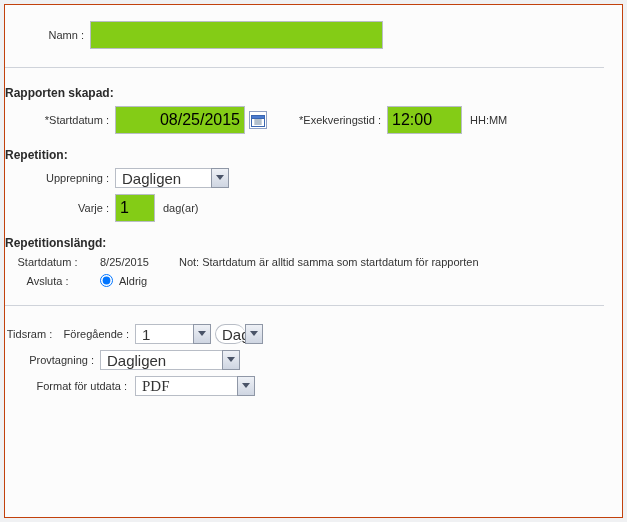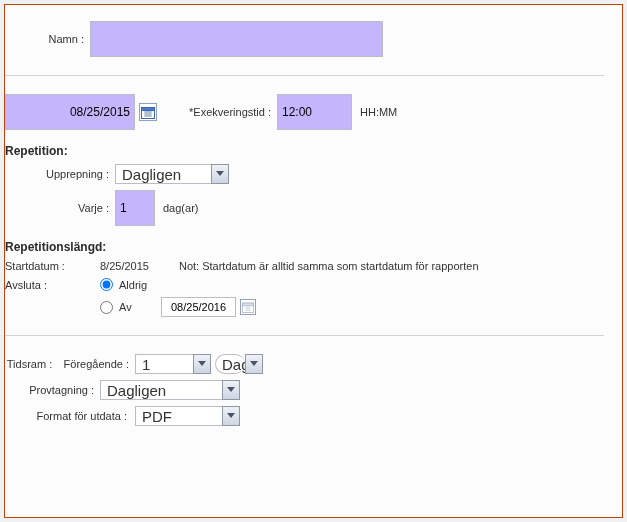--- a/index.html
+++ b/index.html
@@ -27,24 +27,24 @@
   .label {
     text-align: right;
     padding-right: 6px;
     display: inline-block;
   }
   .label-col-1 { width: 85px; }
   .label-col-2 { width: 110px; }
   .label-exec { width: 90px; text-align: right; padding-right:6px; }
   input[type="text"].tfield {
     border: 1px solid #b8bdc6;
-    background: #c4b5fd;
-    height: 36px;
+    background: #84cc16;
+    height: 28px;
     padding: 2px 4px;
-    font-size: 12px;
+    font-size: 16px;
   }
   .wide293 { width: 293px; }
   .date-input { width: 130px; text-align: right; padding-right: 6px; }
   .small-num { width: 40px; text-align: left; padding-left:4px; }
   .exec-input { width: 75px; }
   .dropdown {
     display: inline-flex;
     align-items: stretch;
     height: 20px;
   }
@@ -85,21 +85,21 @@
     cursor: pointer;
     border: 1px solid #8fa0c4;
     background: #fff;
   }
   .cal-btn svg { display:block; }
   .cal-btn.small { width:16px; height:16px; }
   .radio {
     width: 13px; height: 13px;
     margin: 0 6px 0 0;
   }
-  .sublabel { width: 95px; text-align:left; padding-right: 10px; }
+  .sublabel { width: 95px; text-align:center; padding-right: 10px; }
   .after-row .occur-input{
     width: 45px; height:20px; border:1px solid #b8bdc6; background:#fff; margin: 0 6px 0 14px;
   }
   .end-date-input { width:75px; height:20px; border:1px solid #b8bdc6; background:#fff; text-align:center; padding:2px 4px; margin-left:14px; font-size:11px;}
   .tids-label { width: 130px; text-align:right; padding-right:8px; }
   .gap4 { margin-left: 4px; }
   .gap8 { margin-left: 8px; }
   .gap20 { margin-left: 30px; }
 </style>
 </head>
@@ -107,21 +107,23 @@
 
 <div class="panel">
 
   <div class="row">
     <span class="label label-col-1">Namn :</span>
     <input type="text" class="tfield wide293" value="" style="">
   </div>
 
   <hr class="sep">
 
-  <div class="row">
+  <div class="section-title">Rapporten skapad:</div>
+  <div class="row">
+    <span class="label label-col-2">*Startdatum :</span>
     <input type="text" class="tfield date-input" value="08/25/2015" style="">
     <span class="cal-btn">
       <svg width="14" height="14" viewBox="0 0 14 14">
         <rect x="0.5" y="2.5" width="13" height="11" fill="#fff" stroke="#3a66b0"></rect>
         <rect x="0.5" y="2.5" width="13" height="3" fill="#4a7bd0" stroke="#3a66b0"></rect>
         <line x1="3" y1="7" x2="11" y2="7" stroke="#9ab"></line>
           <line x1="3" y1="9" x2="11" y2="9" stroke="#9ab"></line>
           <line x1="3" y1="11" x2="11" y2="11" stroke="#9ab"></line>
         <line x1="5" y1="6" x2="5" y2="12" stroke="#9ab"></line>
           <line x1="7" y1="6" x2="7" y2="12" stroke="#9ab"></line>
@@ -155,35 +157,20 @@
   <div class="row">
     <span class="label sublabel">Startdatum :</span>
     <span>8/25/2015</span>
     <span style="margin-left:30px;">Not: Startdatum är alltid samma som startdatum för rapporten</span>
   </div>
   <div class="row">
     <span class="label sublabel">Avsluta :</span>
     <input type="radio" name="endopt" class="radio" checked="" style="">
     <span>Aldrig</span>
   </div>
-  <div class="row">
-    <span class="label sublabel"></span>
-    <input type="radio" name="endopt" class="radio" style="">
-    <span style="width:28px; display:inline-block;">Av</span>
-    <input type="text" class="end-date-input" value="08/25/2016" style="">
-    <span class="cal-btn small gap4">
-      <svg width="12" height="12" viewBox="0 0 14 14">
-        <rect x="0.5" y="2.5" width="13" height="11" fill="#fff" stroke="#b0b6c4"></rect>
-        <rect x="0.5" y="2.5" width="13" height="3" fill="#dde3ee" stroke="#b0b6c4"></rect>
-        <line x1="4" y1="7" x2="10" y2="7" stroke="#ccd"></line>
-          <line x1="4" y1="9" x2="10" y2="9" stroke="#ccd"></line>
-          <line x1="4" y1="11" x2="10" y2="11" stroke="#ccd"></line>
-      </svg>
-    </span>
-  </div>
 
   <hr class="sep">
 
   <div class="row">
     <span class="label" style="width:55px;text-align:center;">Tidsram :</span>
     <span class="label" style="width:75px;">Föregående :</span>
     <span class="dropdown">
       <span class="dd-text" style="width:58px;">1</span>
       <span class="dd-btn">
         <svg width="8" height="6">
@@ -209,21 +196,21 @@
         <svg width="8" height="6">
             <path d="M0 0 L8 0 L4 5 Z" fill="#4a5468"></path>
           </svg>
       </span>
     </span>
   </div>
 
   <div class="row">
     <span class="label tids-label">Format för utdata :</span>
     <span class="dropdown">
-      <span class="dd-text" style="width:87px;">PDF</span>
+      <span class="dd-text" style="width:102px;font-family:Liberation Serif, serif;">PDF</span>
       <span class="dd-btn">
         <svg width="8" height="6">
             <path d="M0 0 L8 0 L4 5 Z" fill="#4a5468"></path>
           </svg>
       </span>
     </span>
   </div>
 
 </div>
 

